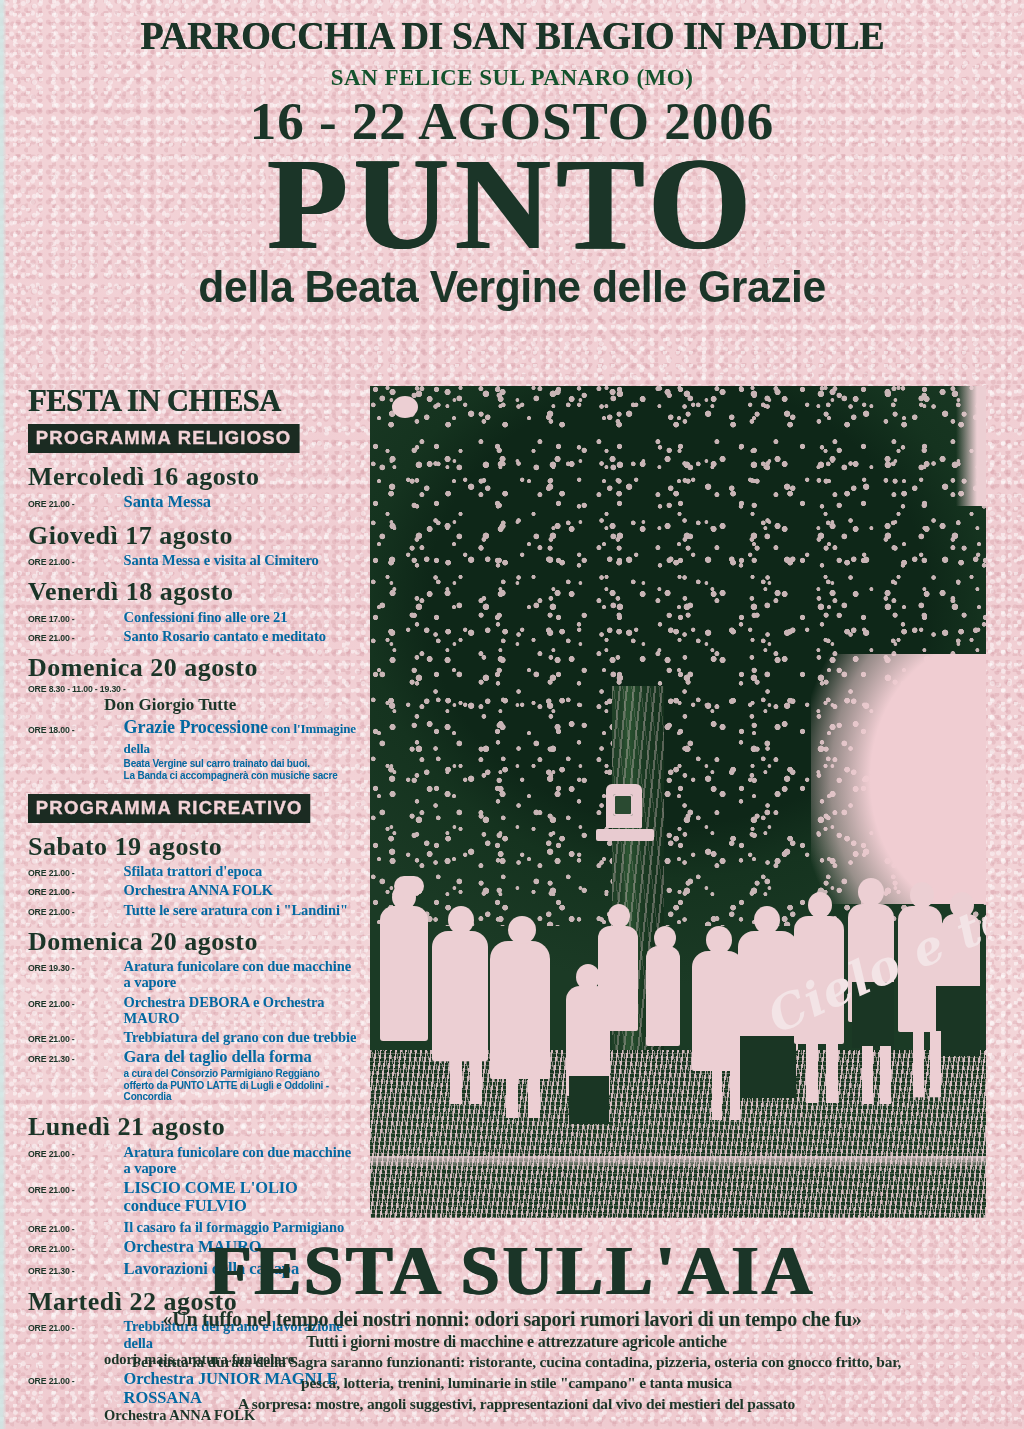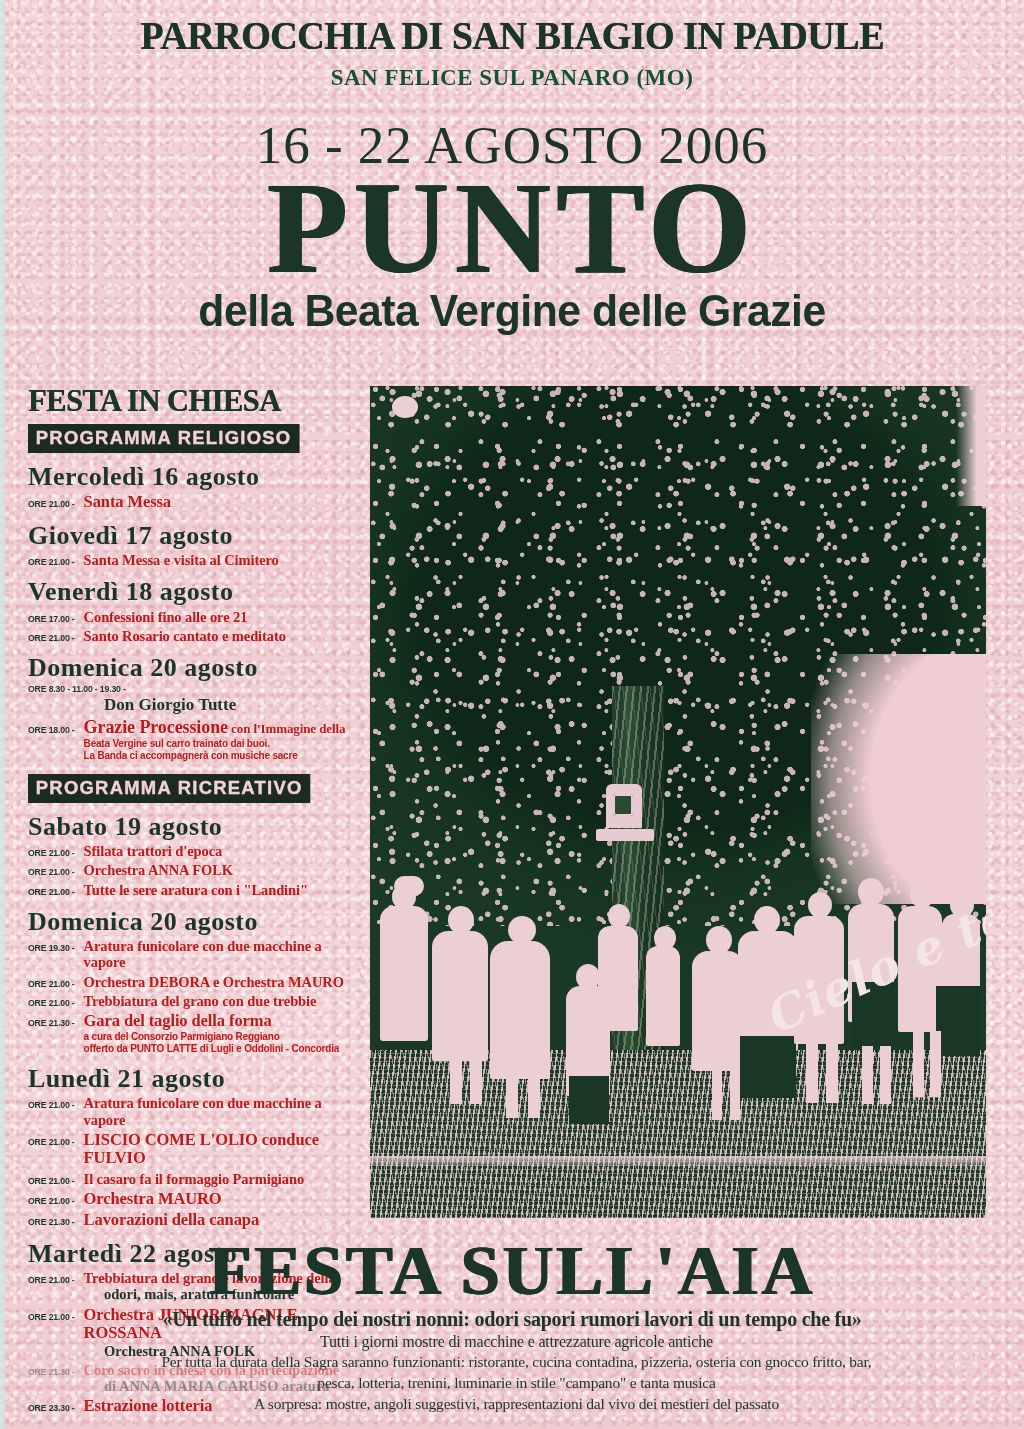--- a/index.html
+++ b/index.html
@@ -47,24 +47,24 @@
   .hdr-town{
     text-align:center;
     font-weight:bold;
     font-size:23px;
     letter-spacing:0.5px;
     margin-top:9px;
     color:#14532d;
   }
   .hdr-dates{
     text-align:center;
-    font-weight:normal;
+    font-weight:bold;
     font-size:53px;
     letter-spacing:1px;
-    margin-top:28px;
+    margin-top:4px;
     line-height:1;
     color:#1b3528;
   }
   .hdr-sagra{
     text-align:center;
     font-weight:bold;
     font-size:132px;
     line-height:.82;
     letter-spacing:6px;
     margin-top:2px;
@@ -136,21 +136,22 @@
     transform:scaleX(.92);
     transform-origin:left;
     color:#1b3528;
     padding-right:5px;
   }
   .ev .d{
     flex:1 1 auto;
     font-weight:bold;
     font-size:14.5px;
     letter-spacing:-0.1px;
-    color:#b91c1c;
+    color:#0369a1;
+    margin-left:40px;
   }
   .ev .d.big{font-size:18px;}
   .ev .d.big2{font-size:16.5px;}
   .sub-note{
     font-family:"Liberation Sans", sans-serif;
     font-weight:bold;
     font-size:10px;
     line-height:1.18;
     letter-spacing:-0.2px;
     display:block;
@@ -292,21 +293,21 @@
   }
   .aia-quote{
     font-weight:bold;
     font-size:20.5px;
     letter-spacing:-0.3px;
     margin-top:2px;
     transform:scaleX(.98);
     color:#1b3528;
   }
   .aia-line{
-    font-weight:normal;
+    font-weight:bold;
     font-size:16px;
     letter-spacing:-0.2px;
     margin-top:2px;
     color:#1b3528;
     padding-left:9px;
   }
   .aia-line.sm{font-size:15.5px;line-height:1.22;}
   .aia-parking{
     font-weight:bold;
     font-size:15px;

